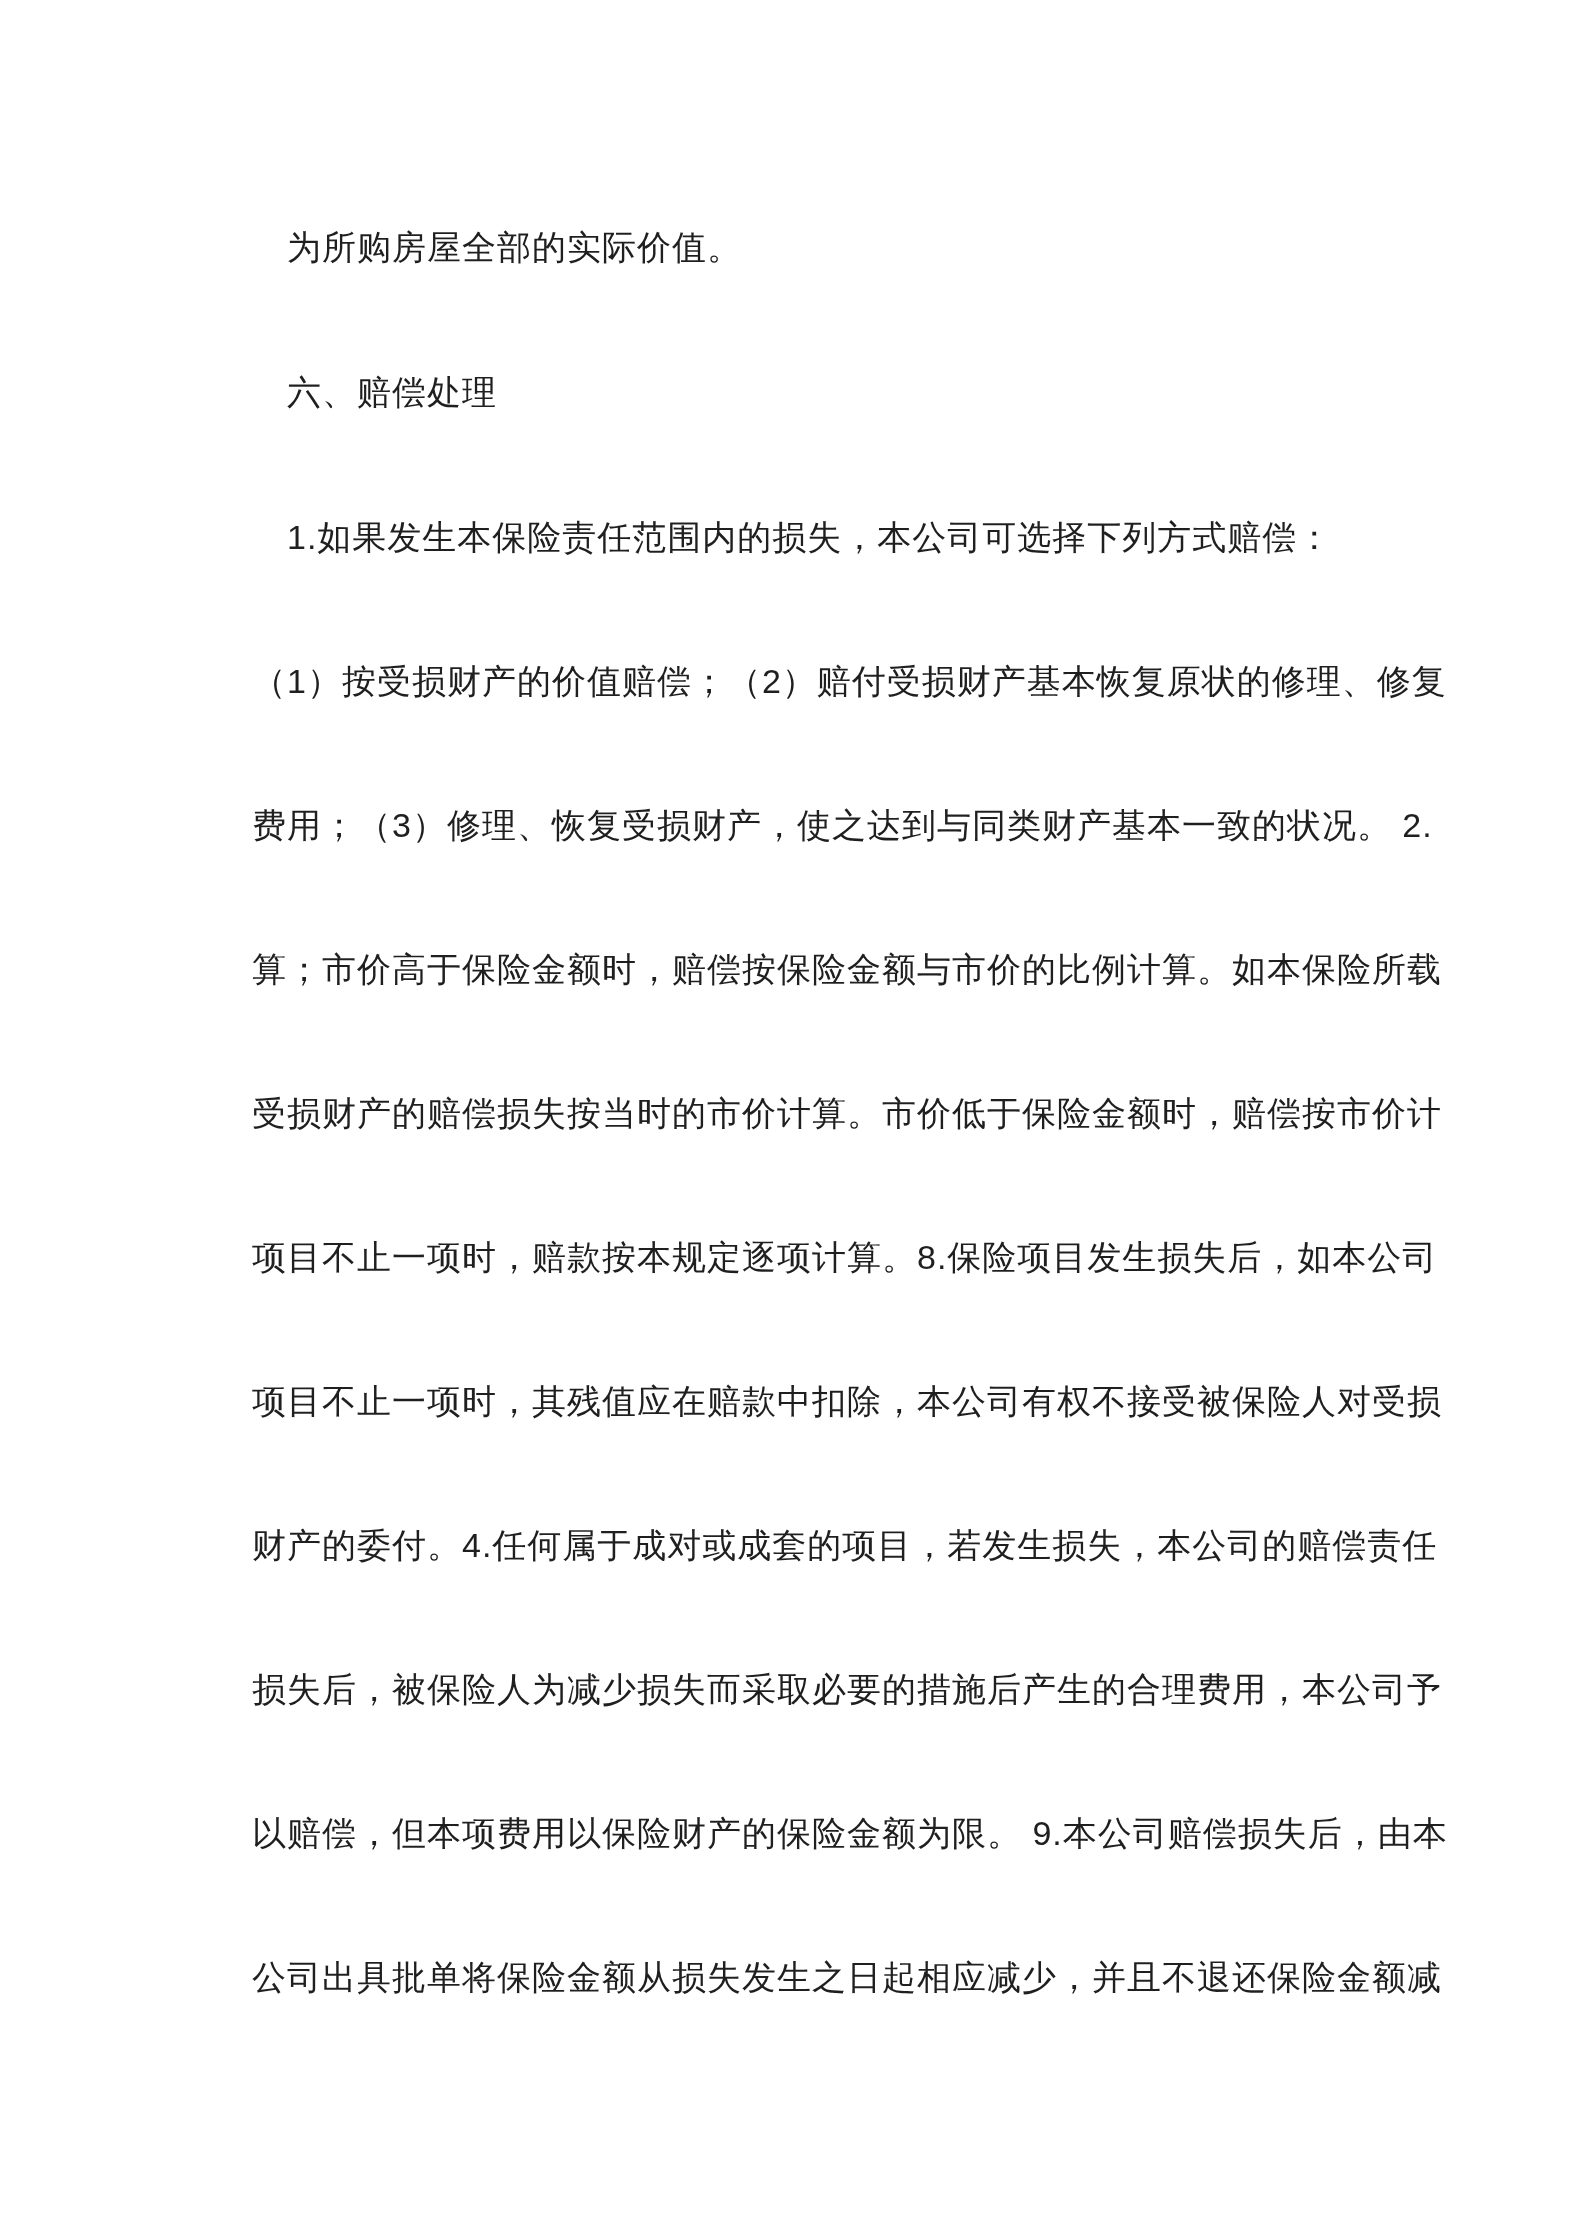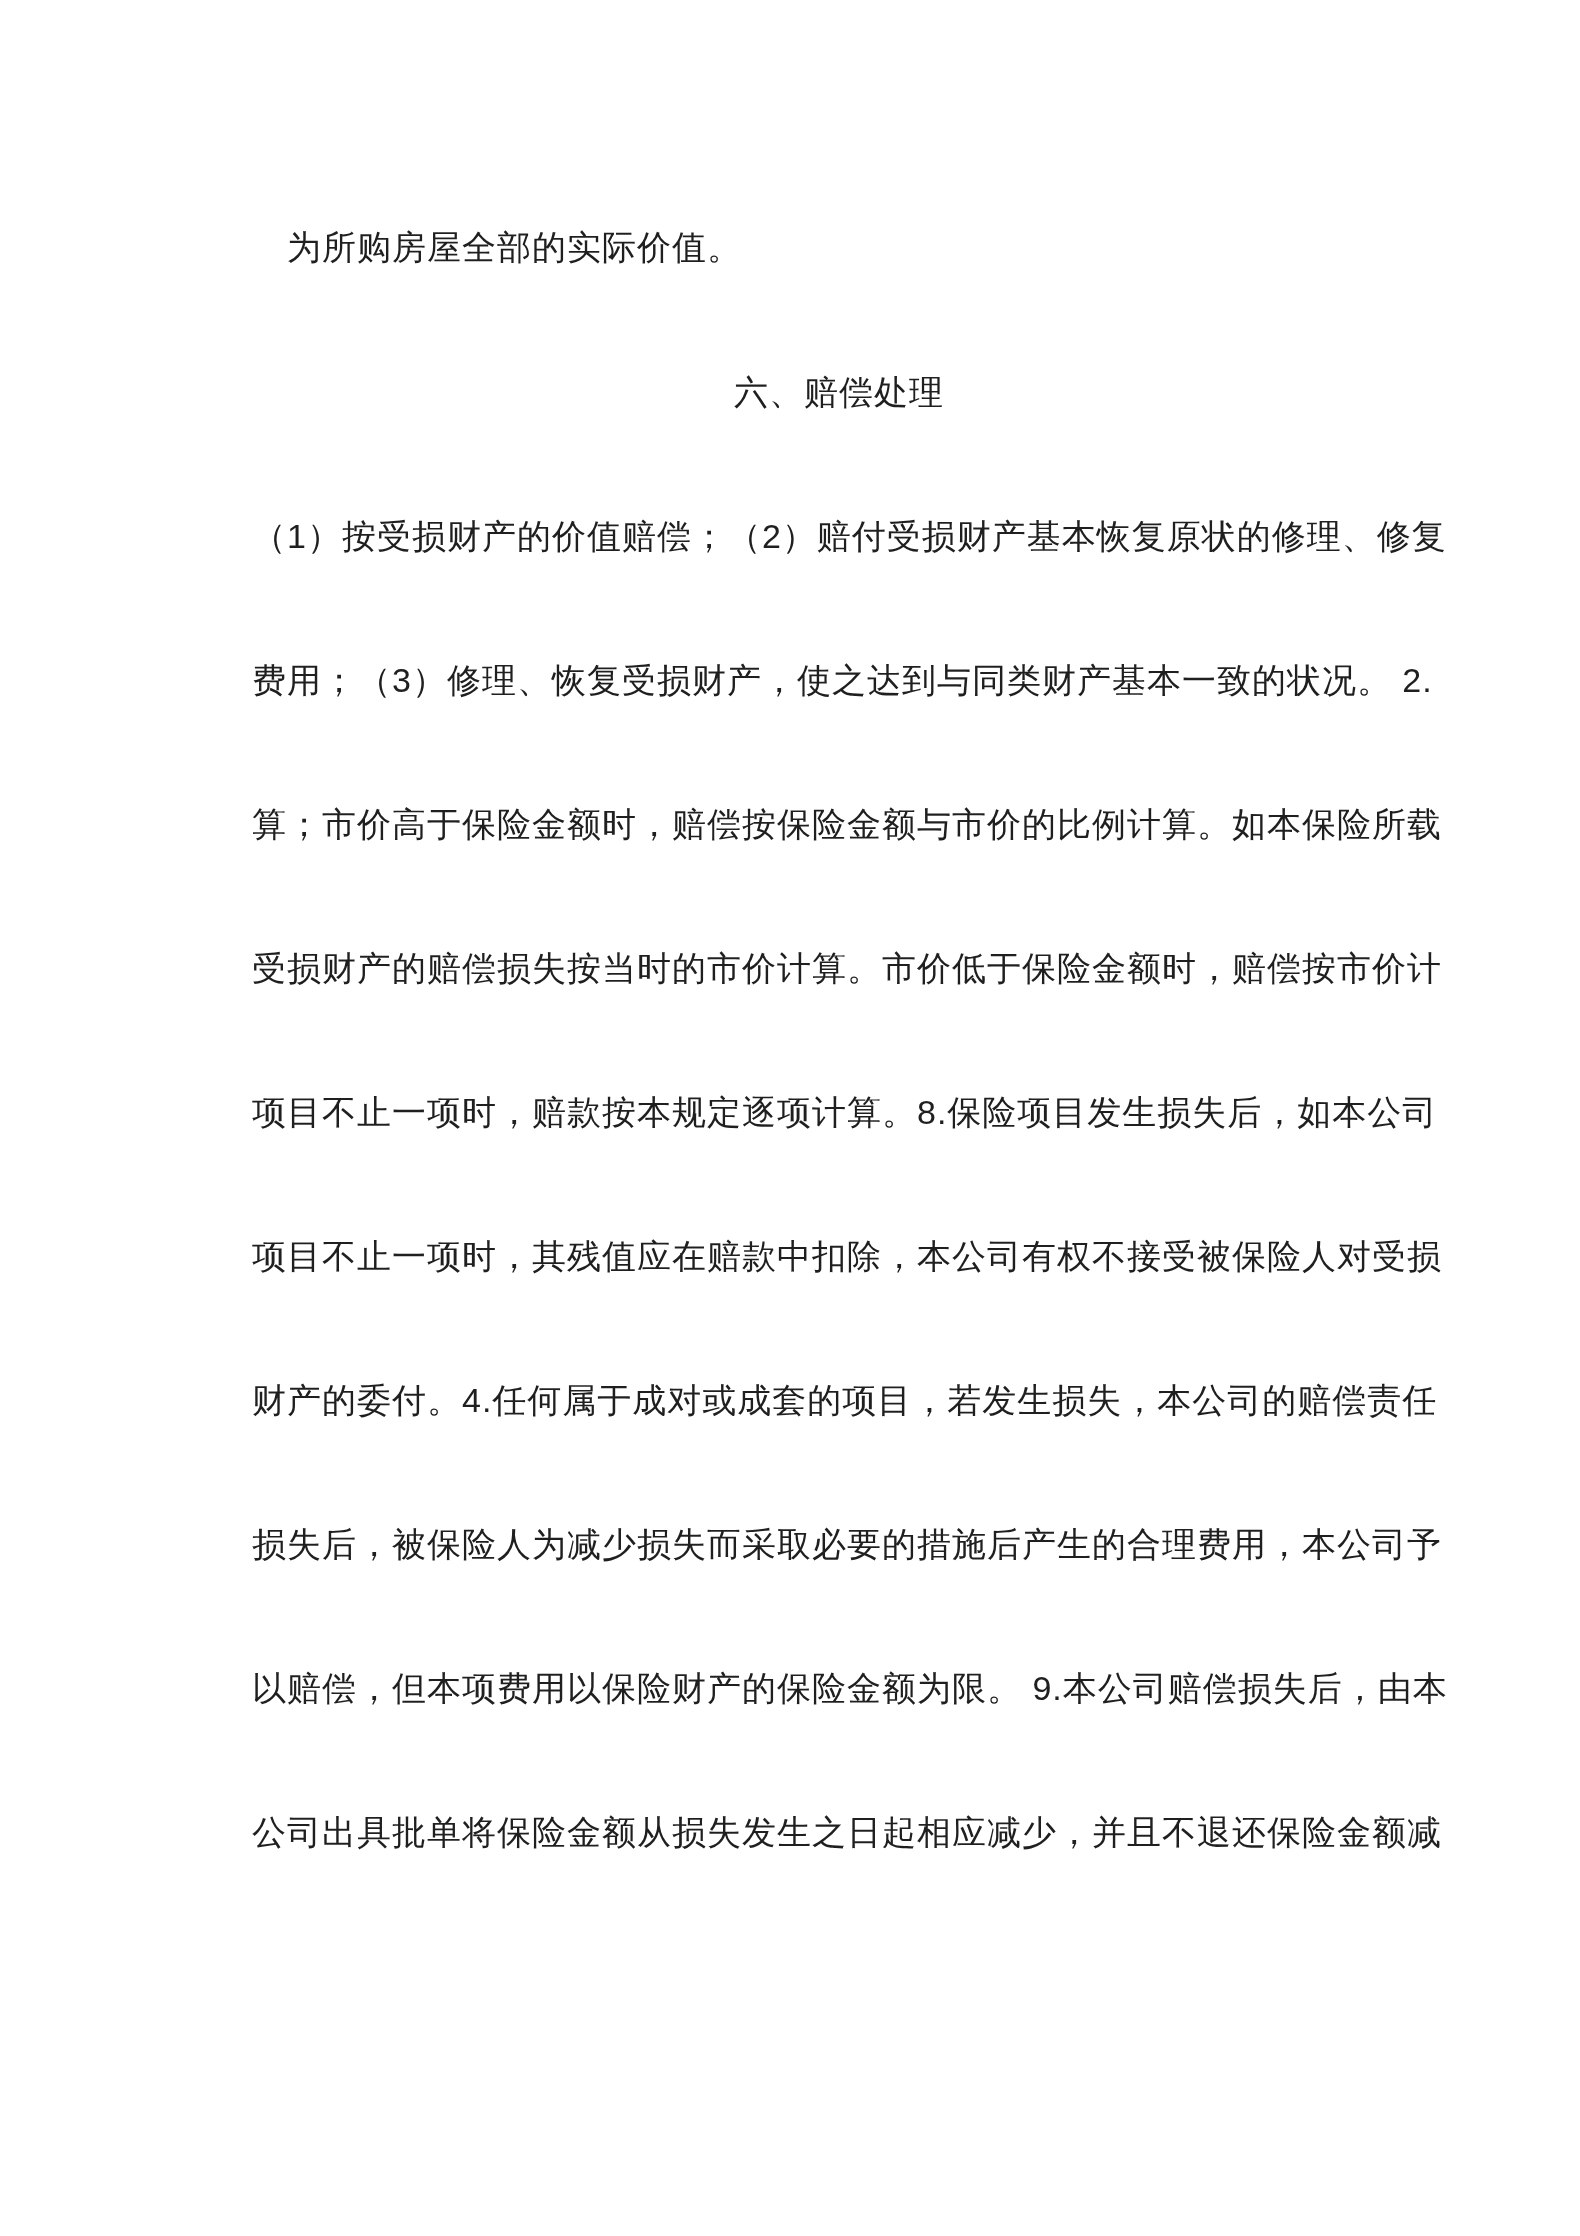--- a/index.html
+++ b/index.html
@@ -20,32 +20,32 @@
   .line {
     line-height: 133px;
     letter-spacing: 1px;
     white-space: nowrap;
   }
   .indent {
     text-indent: 46px;
   }
   .section-gap {
     margin-top: 12px;
-    text-align: center;
   }
 </style>
 </head>
 <body>
 
 <div class="page">
 
   <div class="line indent">为所购房屋全部的实际价值。</div>
 
   <div class="line indent section-gap">六、赔偿处理</div>
 
+  <div class="line indent section-gap">1.如果发生本保险责任范围内的损失，本公司可选择下列方式赔偿：</div>
 
   <div>
       <div class="line">（1）按受损财产的价值赔偿；（2）赔付受损财产基本恢复原状的修理、修复</div>
       <div class="line">费用；（3）修理、恢复受损财产，使之达到与同类财产基本一致的状况。 2.</div>
       <div class="line">算；市价高于保险金额时，赔偿按保险金额与市价的比例计算。如本保险所载</div>
       <div class="line">受损财产的赔偿损失按当时的市价计算。市价低于保险金额时，赔偿按市价计</div>
       <div class="line">项目不止一项时，赔款按本规定逐项计算。8.保险项目发生损失后，如本公司</div>
       <div class="line">项目不止一项时，其残值应在赔款中扣除，本公司有权不接受被保险人对受损</div>
       <div class="line">财产的委付。4.任何属于成对或成套的项目，若发生损失，本公司的赔偿责任</div>
       <div class="line">损失后，被保险人为减少损失而采取必要的措施后产生的合理费用，本公司予</div>

